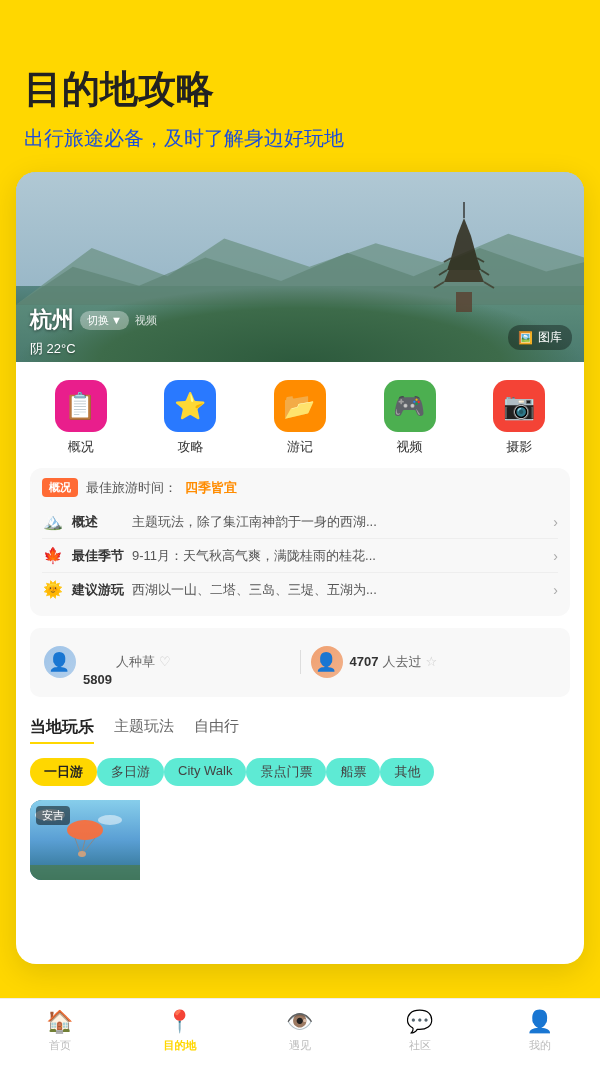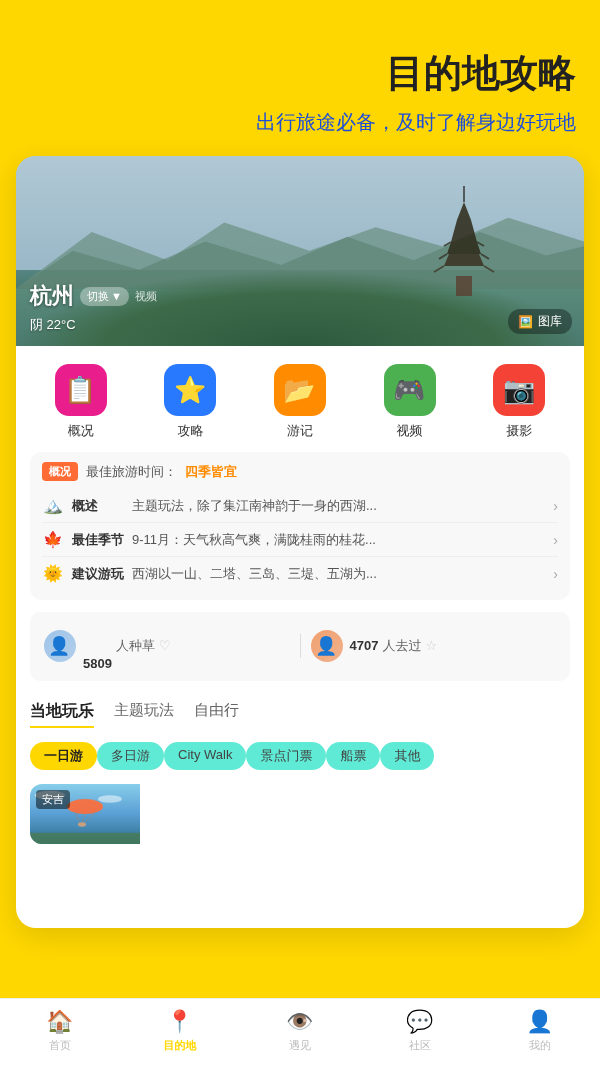--- a/index.html
+++ b/index.html
@@ -7,22 +7,22 @@
     body {
       width: 600px;
       min-height: 1067px;
       font-family: -apple-system, 'PingFang SC', 'Helvetica Neue', sans-serif;
       background: #FFD700;
       position: relative;
       overflow-x: hidden;
     }
 
     .header-section {
-      padding: 48px 24px 20px;
-      text-align: right;
+      padding: 64px 24px 20px;
+      text-align: left;
     }
     .main-title {
       font-size: 38px;
       font-weight: 800;
       color: #222;
       margin-bottom: 10px;
     }
     .sub-title {
       font-size: 20px;
       color: #1d4ed8;
@@ -68,21 +68,21 @@
       position: absolute;
       top: 10px;
       right: 60px;
       width: 120px;
       height: 140px;
     }
 
     
     .city-overlay {
       position: absolute;
-      bottom: 12px;
+      bottom: 4px;
       left: 14px;
     }
     .city-name-row {
       display: flex;
       align-items: center;
       gap: 6px;
       margin-bottom: 4px;
     }
     .city-name {
       font-size: 22px;
@@ -293,29 +293,28 @@
     .activity-card {
       display: flex;
       margin: 8px 14px 14px;
       background: #fff;
       border-radius: 12px;
       overflow: hidden;
       gap: 0;
     }
     .activity-thumb {
       width: 110px;
-      height: 60px;
+      height: 80px;
       background: linear-gradient(135deg, #2c6e8a, #1a5a78);
       flex-shrink: 0;
       position: relative;
       display: flex;
       align-items: flex-start;
       justify-content: flex-start;
       padding: 6px;
-      border-radius: 18px;
     }
     .activity-tag {
       background: rgba(0,0,0,0.5);
       color: #fff;
       font-size: 11px;
       padding: 2px 6px;
       border-radius: 4px;
     }
     .activity-info {
       padding: 8px 10px;

